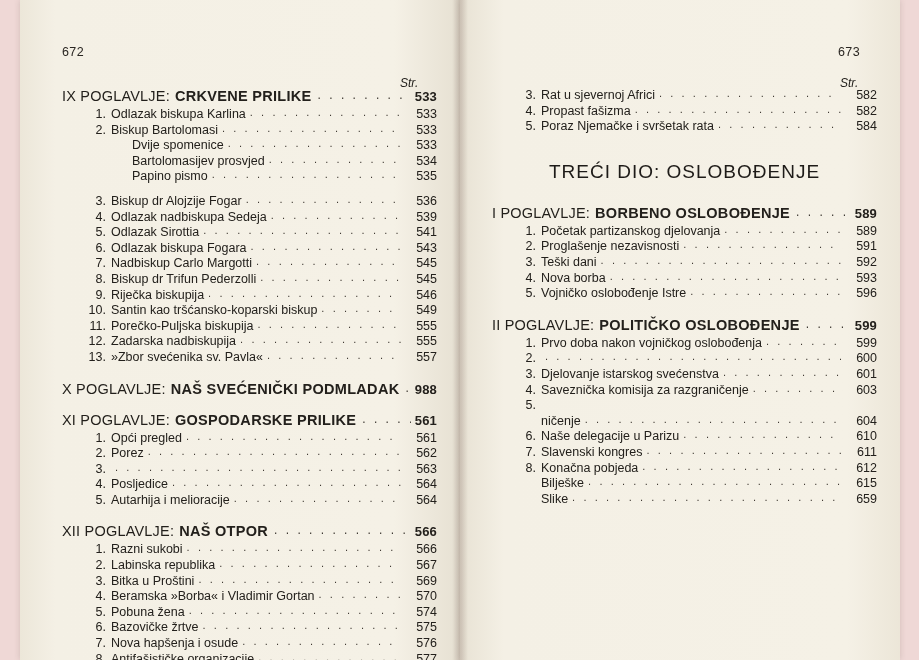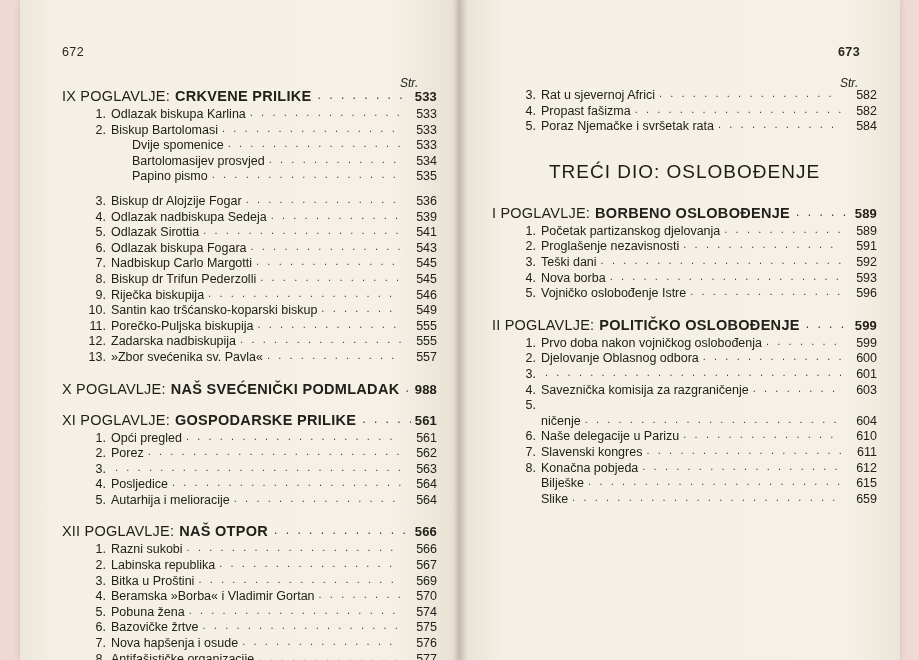--- a/index.html
+++ b/index.html
@@ -50,21 +50,21 @@
     height: 100%;
     color: #23201c;
   }
   .folio {
     position: absolute;
     font-size: 12.5px;
     color: #2a2622;
     letter-spacing: 0.4px;
   }
   #folio-left { left: 42px; top: 45px; }
-  #folio-right { right: 40px; top: 45px; font-weight: bold; }
+  #folio-right { right: 40px; top: 45px; }
 
   .str-label {
     position: absolute;
     font-size: 12px;
     font-style: italic;
     color: #23201c;
   }
   #str-left { left: 380px; top: 76px; }
   #str-right { left: 380px; top: 76px; }
 
@@ -453,26 +453,26 @@
             <span class="pg">599</span>
           </div>
           <div class="entry">
             <span class="e-num">1.</span>
             <span class="e-text">Prvo doba nakon vojničkog oslobođenja</span>
             <span class="dots">. . . . . . . . . . . . . . . . . . . . . . . . . . . . . . . . . . . . . . . . . . . . . . . . . . . . . . . . . . . . . .</span>
             <span class="pg">599</span>
           </div>
           <div class="entry">
             <span class="e-num">2.</span>
-            <span class="e-text">Djelovanje Oblasnog odbora</span>
             <span class="dots">. . . . . . . . . . . . . . . . . . . . . . . . . . . . . . . . . . . . . . . . . . . . . . . . . . . . . . . . . . . . . .</span>
             <span class="pg">600</span>
           </div>
           <div class="entry">
             <span class="e-num">3.</span>
+            <span class="e-text">Djelovanje istarskog svećenstva</span>
             <span class="dots">. . . . . . . . . . . . . . . . . . . . . . . . . . . . . . . . . . . . . . . . . . . . . . . . . . . . . . . . . . . . . .</span>
             <span class="pg">601</span>
           </div>
           <div class="entry">
             <span class="e-num">4.</span>
             <span class="e-text">Saveznička komisija za razgraničenje</span>
             <span class="dots">. . . . . . . . . . . . . . . . . . . . . . . . . . . . . . . . . . . . . . . . . . . . . . . . . . . . . . . . . . . . . .</span>
             <span class="pg">603</span>
           </div>
           <div class="entry-wrap2">

